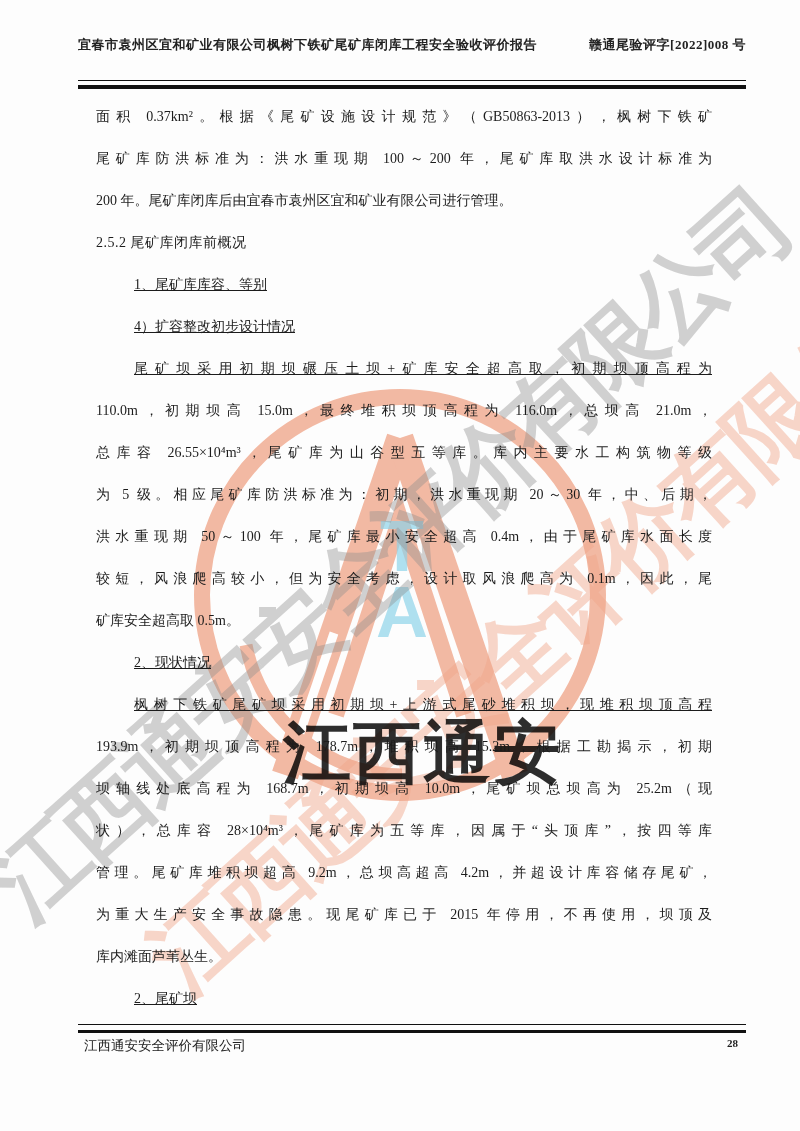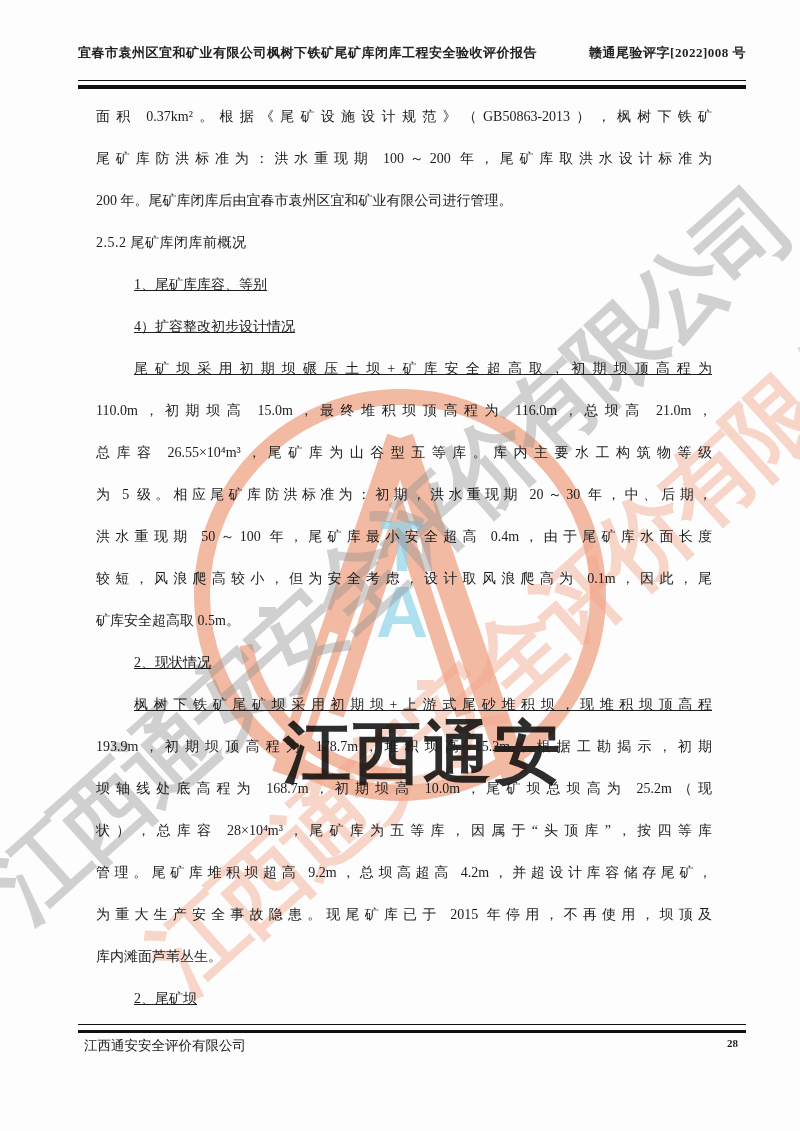--- a/index.html
+++ b/index.html
@@ -6,21 +6,21 @@
   .page{
     position:relative;
     width:800px;height:1131px;
     background:#fdfdfd;
     overflow:hidden;
     font-family:"Liberation Serif","DejaVu Serif",serif;
     color:#1c1c1c;
   }
   
   .header{
-    position:absolute;left:78px;top:44px;width:668px;
+    position:absolute;left:78px;top:36px;width:668px;
     display:flex;justify-content:space-between;align-items:flex-end;
     font-size:13px;font-weight:600;letter-spacing:0.5px;color:#222;
   }
   .rule{position:absolute;left:78px;width:668px;background:#111;}
   .rule.hdr-thin{top:80px;height:1px;}
   .rule.hdr-thick{top:85px;height:3.5px;}
   .rule.ftr-thin{top:1024px;height:1px;}
   .rule.ftr-thick{top:1030px;height:3px;}
   
   .footer{

